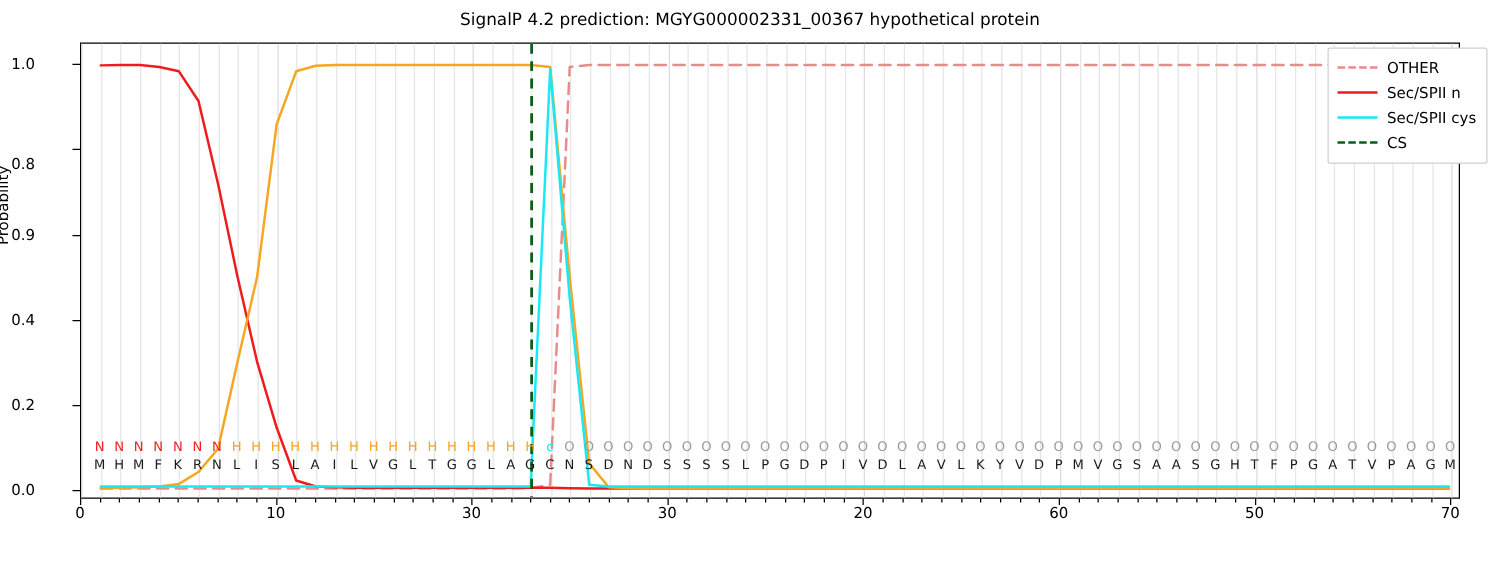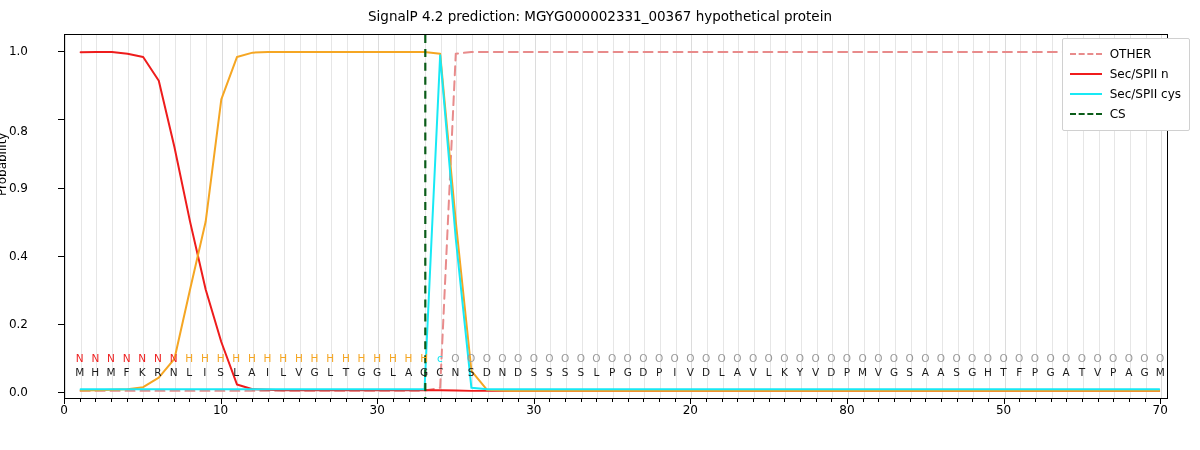--- a/index.html
+++ b/index.html
@@ -195,21 +195,21 @@
       <div class="xtickmark minor" style="left: 706.043px;"></div>
       <div class="xtickmark minor" style="left: 721.702px;"></div>
       <div class="xtickmark minor" style="left: 737.362px;"></div>
       <div class="xtickmark minor" style="left: 753.021px;"></div>
       <div class="xtickmark minor" style="left: 768.681px;"></div>
       <div class="xtickmark minor" style="left: 784.34px;"></div>
       <div class="xtickmark minor" style="left: 800px;"></div>
       <div class="xtickmark minor" style="left: 815.66px;"></div>
       <div class="xtickmark minor" style="left: 831.319px;"></div>
       <div class="xtickmark" style="left: 846.979px;"></div>
-      <div class="xtick" style="left: 846.979px;">80</div>
+      <div class="xtick" style="left: 846.979px;">60</div>
       <div class="xtickmark minor" style="left: 862.638px;"></div>
       <div class="xtickmark minor" style="left: 878.298px;"></div>
       <div class="xtickmark minor" style="left: 893.957px;"></div>
       <div class="xtickmark minor" style="left: 909.617px;"></div>
       <div class="xtickmark minor" style="left: 925.277px;"></div>
       <div class="xtickmark minor" style="left: 940.936px;"></div>
       <div class="xtickmark minor" style="left: 956.596px;"></div>
       <div class="xtickmark minor" style="left: 972.255px;"></div>
       <div class="xtickmark minor" style="left: 987.915px;"></div>
       <div class="xtickmark" style="left: 1003.57px;"></div>

